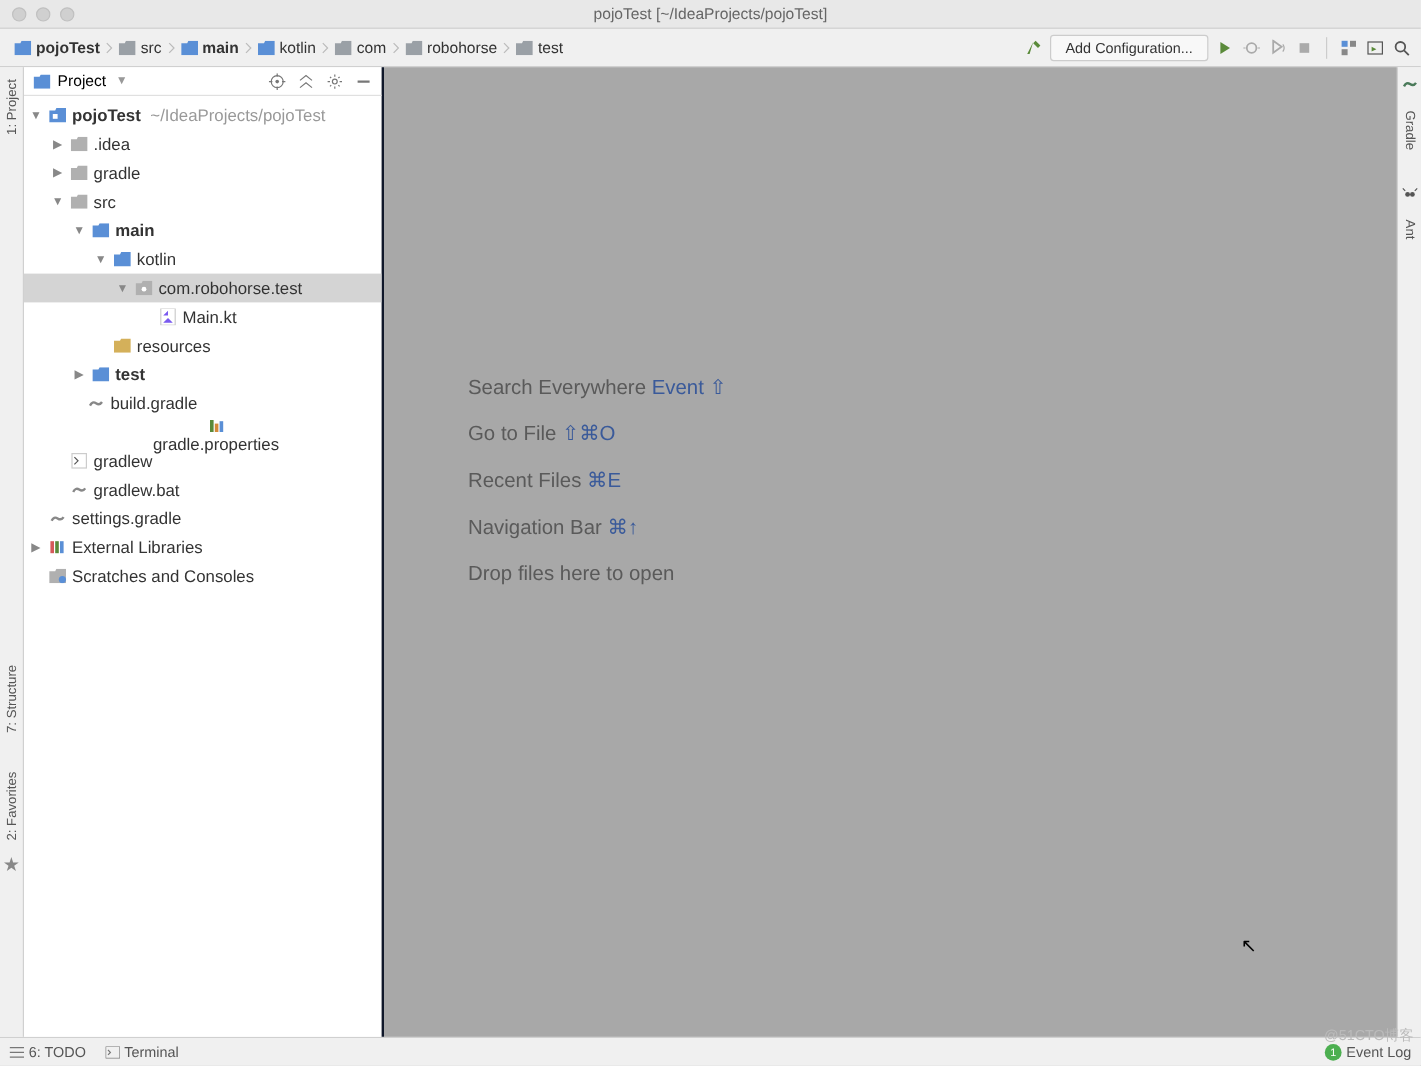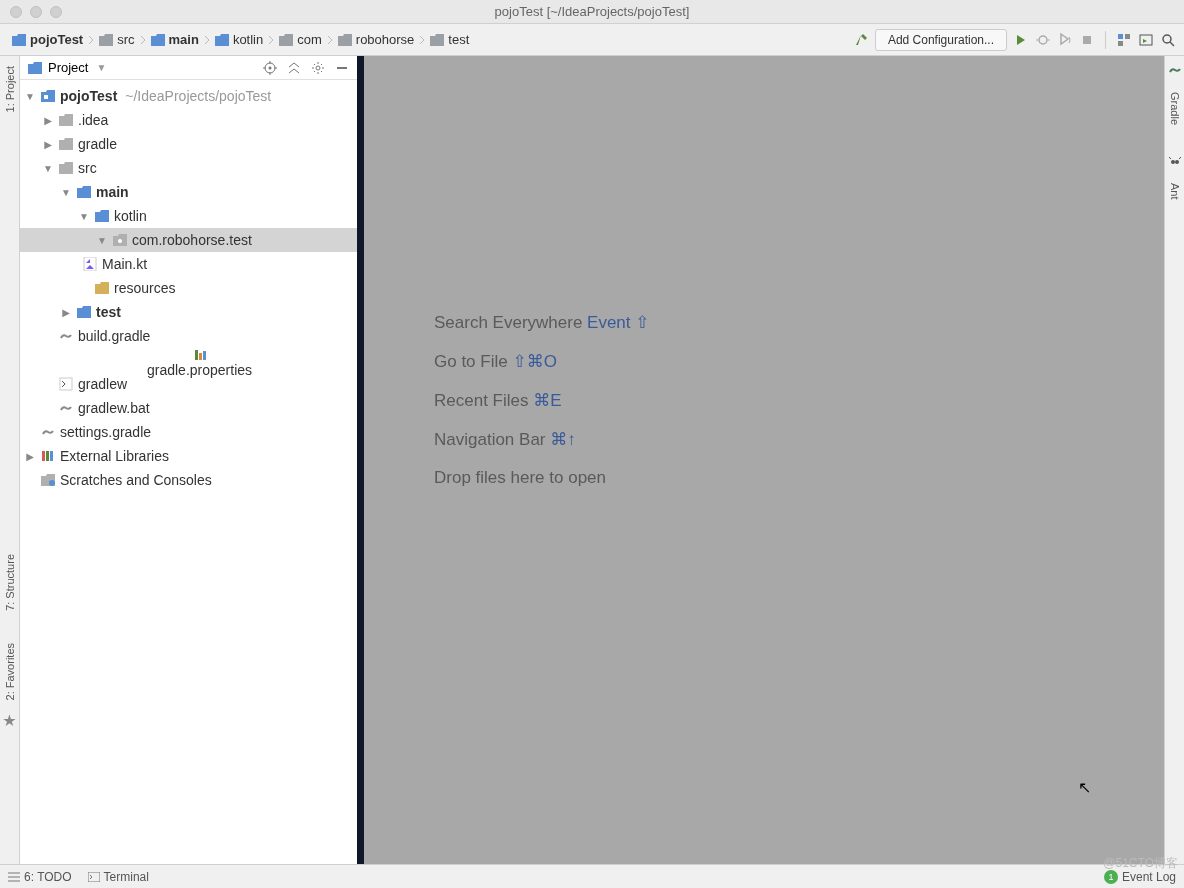--- a/index.html
+++ b/index.html
@@ -23,21 +23,21 @@
 .tb-icon { width: 16px; height: 16px; display: flex; align-items: center; justify-content: center; color: #aaa; cursor: pointer; }
 .tb-icon.run { color: #5a8a3a; }
 .tb-icon.search { color: #555; }
 
 
 .main-area { display: flex; height: calc(100% - 24px - 32px - 24px); }
 .left-gutter { width: 20px; background: #f0f0f0; border-right: 1px solid #d0d0d0; display: flex; flex-direction: column; align-items: center; padding-top: 4px; }
 .gutter-tab { writing-mode: vertical-rl; transform: rotate(180deg); font-size: 11px; color: #555; padding: 6px 2px; cursor: pointer; display: flex; align-items: center; gap: 4px; }
 
 
-.project-panel { width: 344px; background: #fff; border-right: 7px solid #0f172a; display: flex; flex-direction: column; }
+.project-panel { width: 300px; background: #fff; border-right: 2px solid #0f172a; display: flex; flex-direction: column; }
 .panel-header { height: 24px; display: flex; align-items: center; padding: 0 8px; border-bottom: 1px solid #e0e0e0; font-size: 13px; }
 .panel-header .ph-title { display: flex; align-items: center; gap: 6px; flex: 1; }
 .panel-header .ph-icons { display: flex; gap: 10px; }
 .ph-icon { width: 14px; height: 14px; color: #777; cursor: pointer; display:flex; align-items:center; justify-content:center; }
 .dropdown-arrow { color: #999; font-size: 10px; margin-left: 2px; }
 
 
 .tree { flex: 1; overflow: auto; font-size: 14px; color: #333; padding-top: 4px; }
 .tree-row { display: flex; align-items: center; height: 24px; padding-left: 4px; cursor: pointer; white-space: nowrap; }
 .tree-row.selected { background: #d4d4d4; }
@@ -329,21 +329,21 @@
         <div class="tree-row selected" style="padding-left: 76px;">
           <span class="tree-arrow open">▼</span>
           <span class="tree-icon">
             <svg width="14" height="12" viewBox="0 0 14 12">
               <path d="M0 2 L5 2 L6 0 L14 0 L14 12 L0 12 Z" fill="#b0b0b0"></path>
               <circle cx="7" cy="7" r="2" fill="#fff"></circle>
             </svg>
           </span>
           <span class="tree-label ">com.robohorse.test</span>
         </div>
-        <div class="tree-row" style="padding-left: 46px;">
+        <div class="tree-row" style="padding-left: 96px;">
           <span class="tree-arrow"></span>
           <span class="tree-icon">
             <svg width="14" height="14" viewBox="0 0 14 14">
               <rect x="1" y="0" width="12" height="14" fill="#fff" stroke="#ccc"></rect>
               <path d="M3 6 L7 2 L7 6 Z M3 12 L7 8 L11 12 Z" fill="#7a5af0"></path>
             </svg>
           </span>
           <span class="tree-label ">Main.kt</span>
         </div>
         <div class="tree-row" style="padding-left: 58px;">
@@ -357,21 +357,21 @@
         </div>
         <div class="tree-row" style="padding-left: 40px;">
           <span class="tree-arrow">▶</span>
           <span class="tree-icon">
             <svg width="14" height="12" viewBox="0 0 14 12">
               <path d="M0 2 L5 2 L6 0 L14 0 L14 12 L0 12 Z" fill="#5a8fd6"></path>
             </svg>
           </span>
           <span class="tree-label bold">test</span>
         </div>
-        <div class="tree-row" style="padding-left: 22px;">
+        <div class="tree-row" style="padding-left: 36px;">
           <span class="tree-arrow"></span>
           <span class="tree-icon">
             <svg width="14" height="14" viewBox="0 0 14 14">
               <path d="M2 9 Q4 5 7 7 Q10 9 12 6" fill="none" stroke="#888" stroke-width="2"></path>
             </svg>
           </span>
           <span class="tree-label ">build.gradle</span>
         </div>
         <div class="tree-row" style="padding-left: 22px; flex-direction: column;">
           <span class="tree-arrow"></span>

